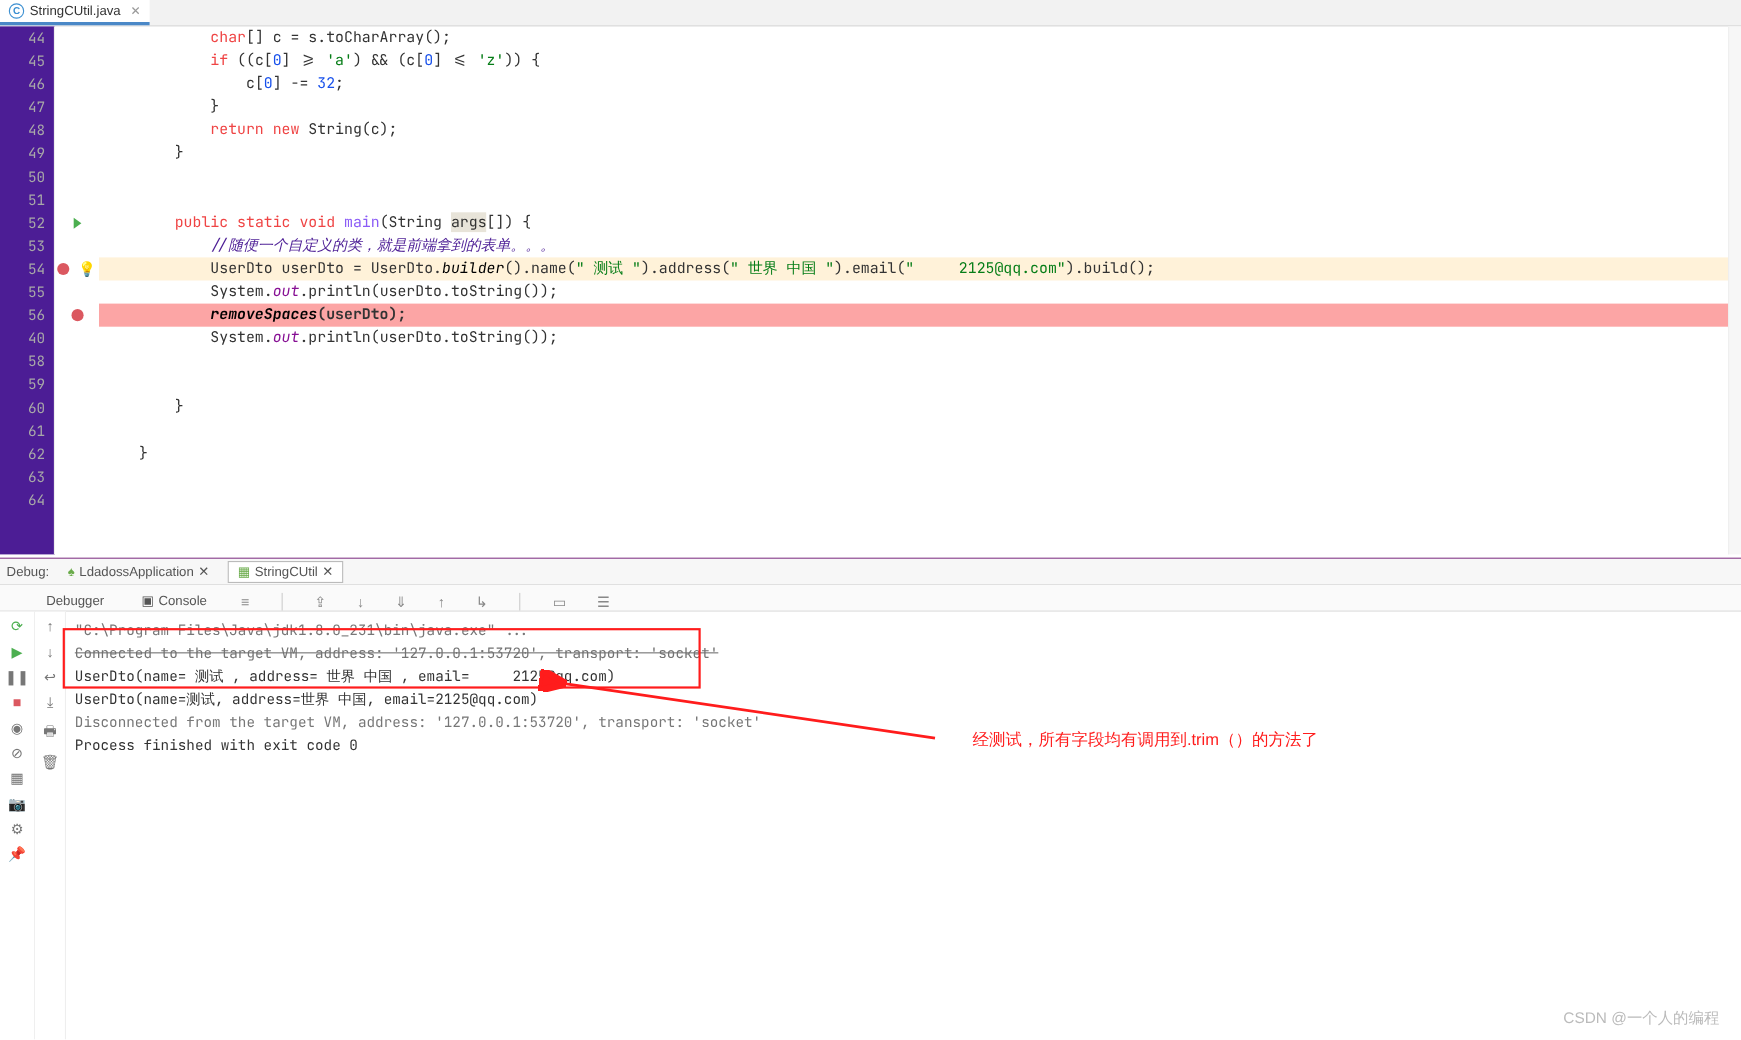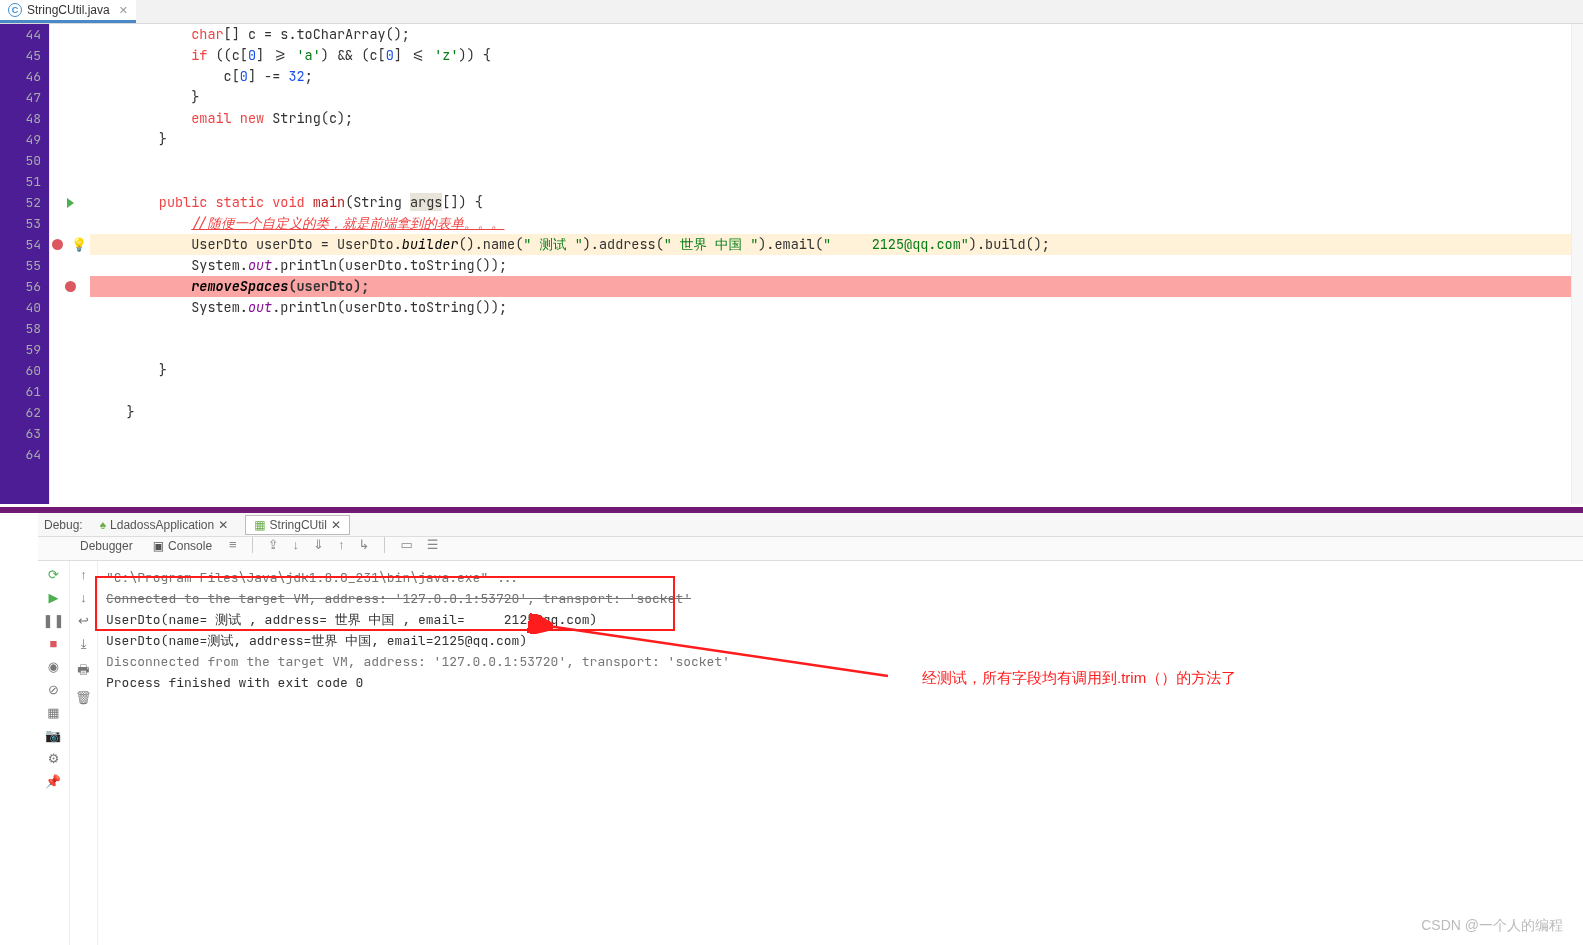--- a/index.html
+++ b/index.html
@@ -15,32 +15,32 @@
 .run-tri { width:0; height:0; border-left:7px solid #4caf50; border-top:5px solid transparent; border-bottom:5px solid transparent; }
 .bp { width:11px; height:11px; border-radius:50%; background:#db5860; }
 .bulb { color:#e6a23c; font-size:13px; }
 .code-area { flex:1; font-family:"JetBrains Mono",Consolas,monospace; font-size:13.5px; line-height:21px; position:relative; }
 .code-line { height:21px; white-space:pre; padding-left:4px; }
 .hl { background:#fff2d9; }
 .hl2 { background:#fca5a5;font-weight:bold; }
 .kw { color:#ef4444; }
 .str { color:#067d17; }
 .num { color:#1750eb; }
-.com { color:#ef4444; font-style:italic;text-decoration:underline; }
-.fn { color:#b91c1c; }
+.com { color:#4c1d95; font-style:italic; }
+.fn { color:#8b5cf6; }
 .fnit { color:#000; font-style:italic; }
 .field { color:#871094; font-style:italic; }
 .argbg { background:#e8e4d9; }
 .rgut { position:absolute; right:0; top:24px; width:12px; height:480px; background:#f7f7f7; border-left:1px solid #eee; }
 
-.debug-panel { position:absolute; top:507px; left:0; right:0; bottom:0; background:#fff; border-top:6px solid #701a75; display:flex; flex-direction:column;padding-left:38px; }
+.debug-panel { position:absolute; top:507px; left:0; right:0; bottom:0; background:#fff; border-top:1px solid #701a75; display:flex; flex-direction:column; }
 .debug-hdr { height:24px; display:flex; align-items:center; padding:0 6px; border-bottom:1px solid #ddd; background:#f7f7f7; gap:8px; font-size:12px; color:#555; }
 .dbg-tab { padding:2px 8px; border:1px solid transparent; display:inline-flex; align-items:center; gap:4px; }
 .dbg-tab.sel { border:1px solid #bbb; background:#fff; }
-.debug-tools { height:24px; display:flex; align-items:flex-start; padding-left:36px; border-bottom:1px solid #ddd; background:#fafafa; gap:8px; font-size:12px; }
+.debug-tools { height:24px; display:flex; align-items:flex-end; padding-left:36px; border-bottom:1px solid #ddd; background:#fafafa; gap:22px; font-size:12px; }
 .tbtn { padding:2px 6px; color:#555; }
 .tbtn.cons { display:inline-flex; align-items:center; gap:4px; }
 .sep { width:1px; height:16px; background:#ccc; margin:0 4px; }
 .tool-ico { color:#888; font-size:13px; padding:0 3px; }
 
 .debug-body { flex:1; display:flex; }
 .left-rail { width:32px; background:#fff; border-right:1px solid #eee; display:flex; flex-direction:column; align-items:center; padding-top:6px; gap:8px; }
 .left-rail2 { width:28px; background:#fff; border-right:1px solid #eee; display:flex; flex-direction:column; align-items:center; padding-top:6px; gap:8px; }
 .ico { color:#777; font-size:13px; }
 .ico.green { color:#4caf50; }
@@ -120,21 +120,21 @@
     <div class="gut2-row"></div>
       <div class="gut2-row"></div>
       <div class="gut2-row"></div>
       <div class="gut2-row"></div>
   </div>
   <div class="code-area">
     <div class="code-line"><span>            </span><span class="kw">char</span><span>[] c = s.toCharArray();</span></div>
     <div class="code-line"><span>            </span><span class="kw">if</span><span> ((c[</span><span class="num">0</span><span>] &gt;= </span><span class="str">'a'</span><span>) &amp;&amp; (c[</span><span class="num">0</span><span>] &lt;= </span><span class="str">'z'</span><span>)) {</span></div>
     <div class="code-line"><span>                </span><span>c[</span><span class="num">0</span><span>] -= </span><span class="num">32</span><span>;</span></div>
     <div class="code-line"><span>            </span><span>}</span></div>
-    <div class="code-line"><span>            </span><span class="kw">email new</span><span> String(c);</span></div>
+    <div class="code-line"><span>            </span><span class="kw">return new</span><span> String(c);</span></div>
     <div class="code-line"><span>        </span><span>}</span></div>
     <div class="code-line"><span></span></div>
     <div class="code-line"><span></span></div>
     <div class="code-line"><span>        </span><span class="kw">public static void</span><span class="fn"> main</span><span>(String </span><span class="argbg">args</span><span>[]) {</span></div>
     <div class="code-line"><span>            </span><span class="com">//随便一个自定义的类，就是前端拿到的表单。。。</span></div>
     <div class="code-line hl"><span>            </span><span>UserDto userDto = UserDto.</span><span class="fnit">builder</span><span>().name(</span><span class="str">" 测试 "</span><span>).address(</span><span class="str">" 世界 中国 "</span><span>).email(</span><span class="str">"     2125@qq.com"</span><span>).build();</span></div>
     <div class="code-line"><span>            </span><span>System.</span><span class="field">out</span><span>.println(userDto.toString());</span></div>
     <div class="code-line hl2"><span>            </span><span class="fnit">removeSpaces</span><span>(userDto);</span></div>
     <div class="code-line"><span>            </span><span>System.</span><span class="field">out</span><span>.println(userDto.toString());</span></div>
     <div class="code-line"><span></span></div>

